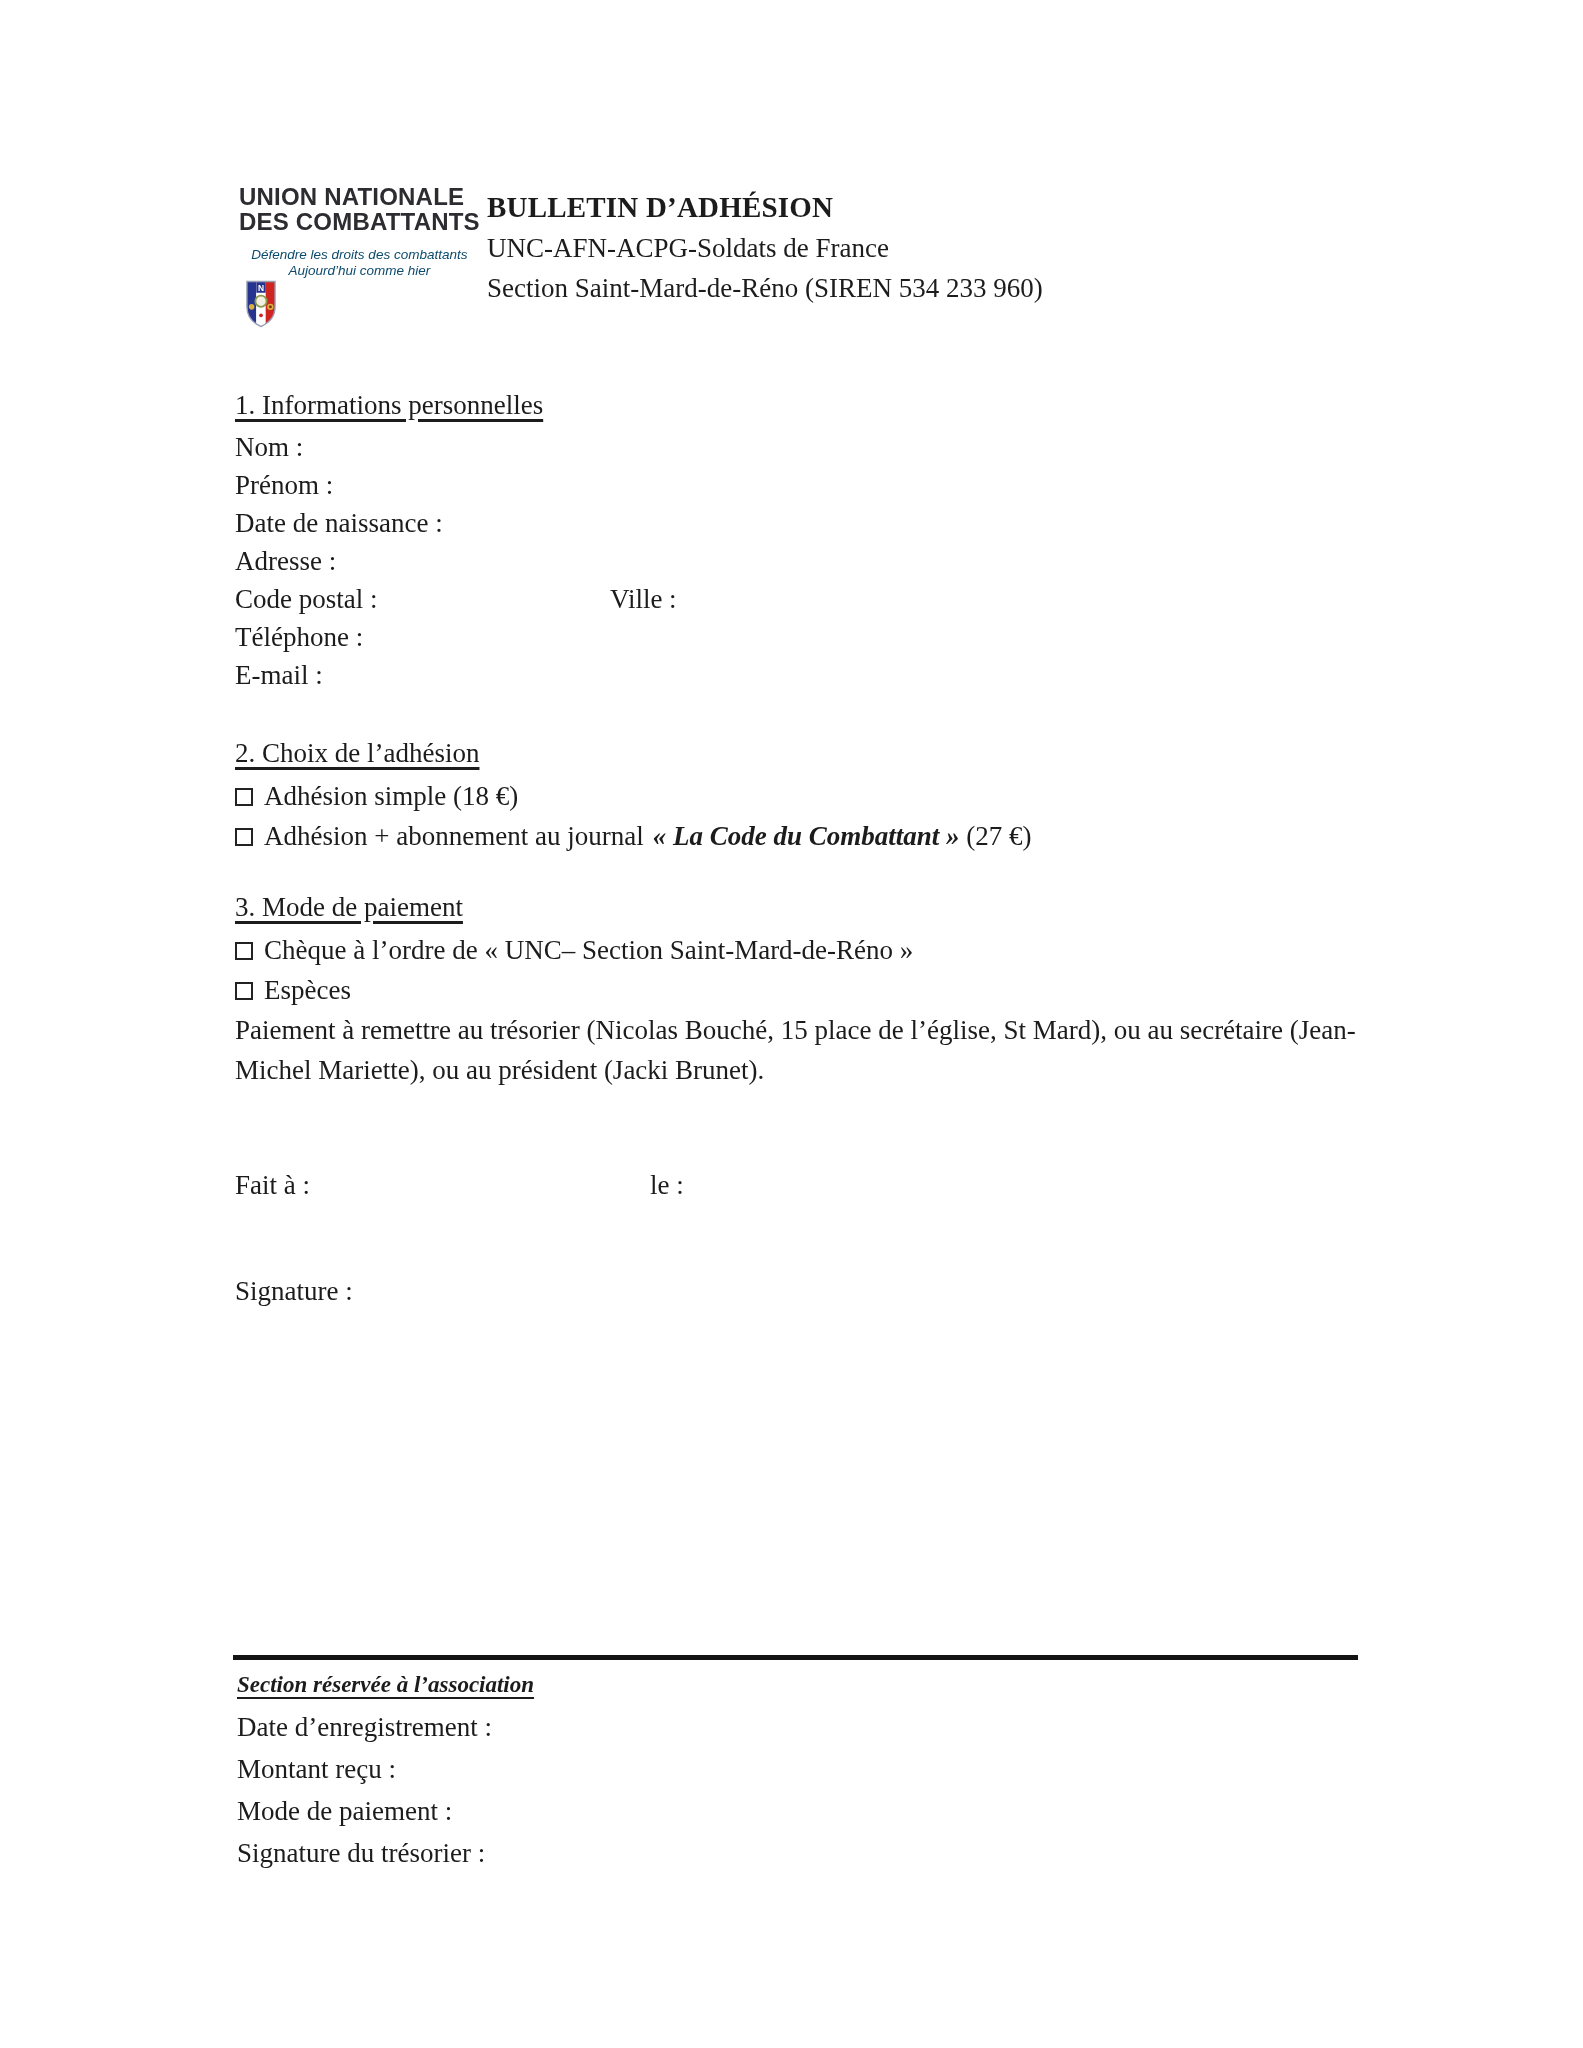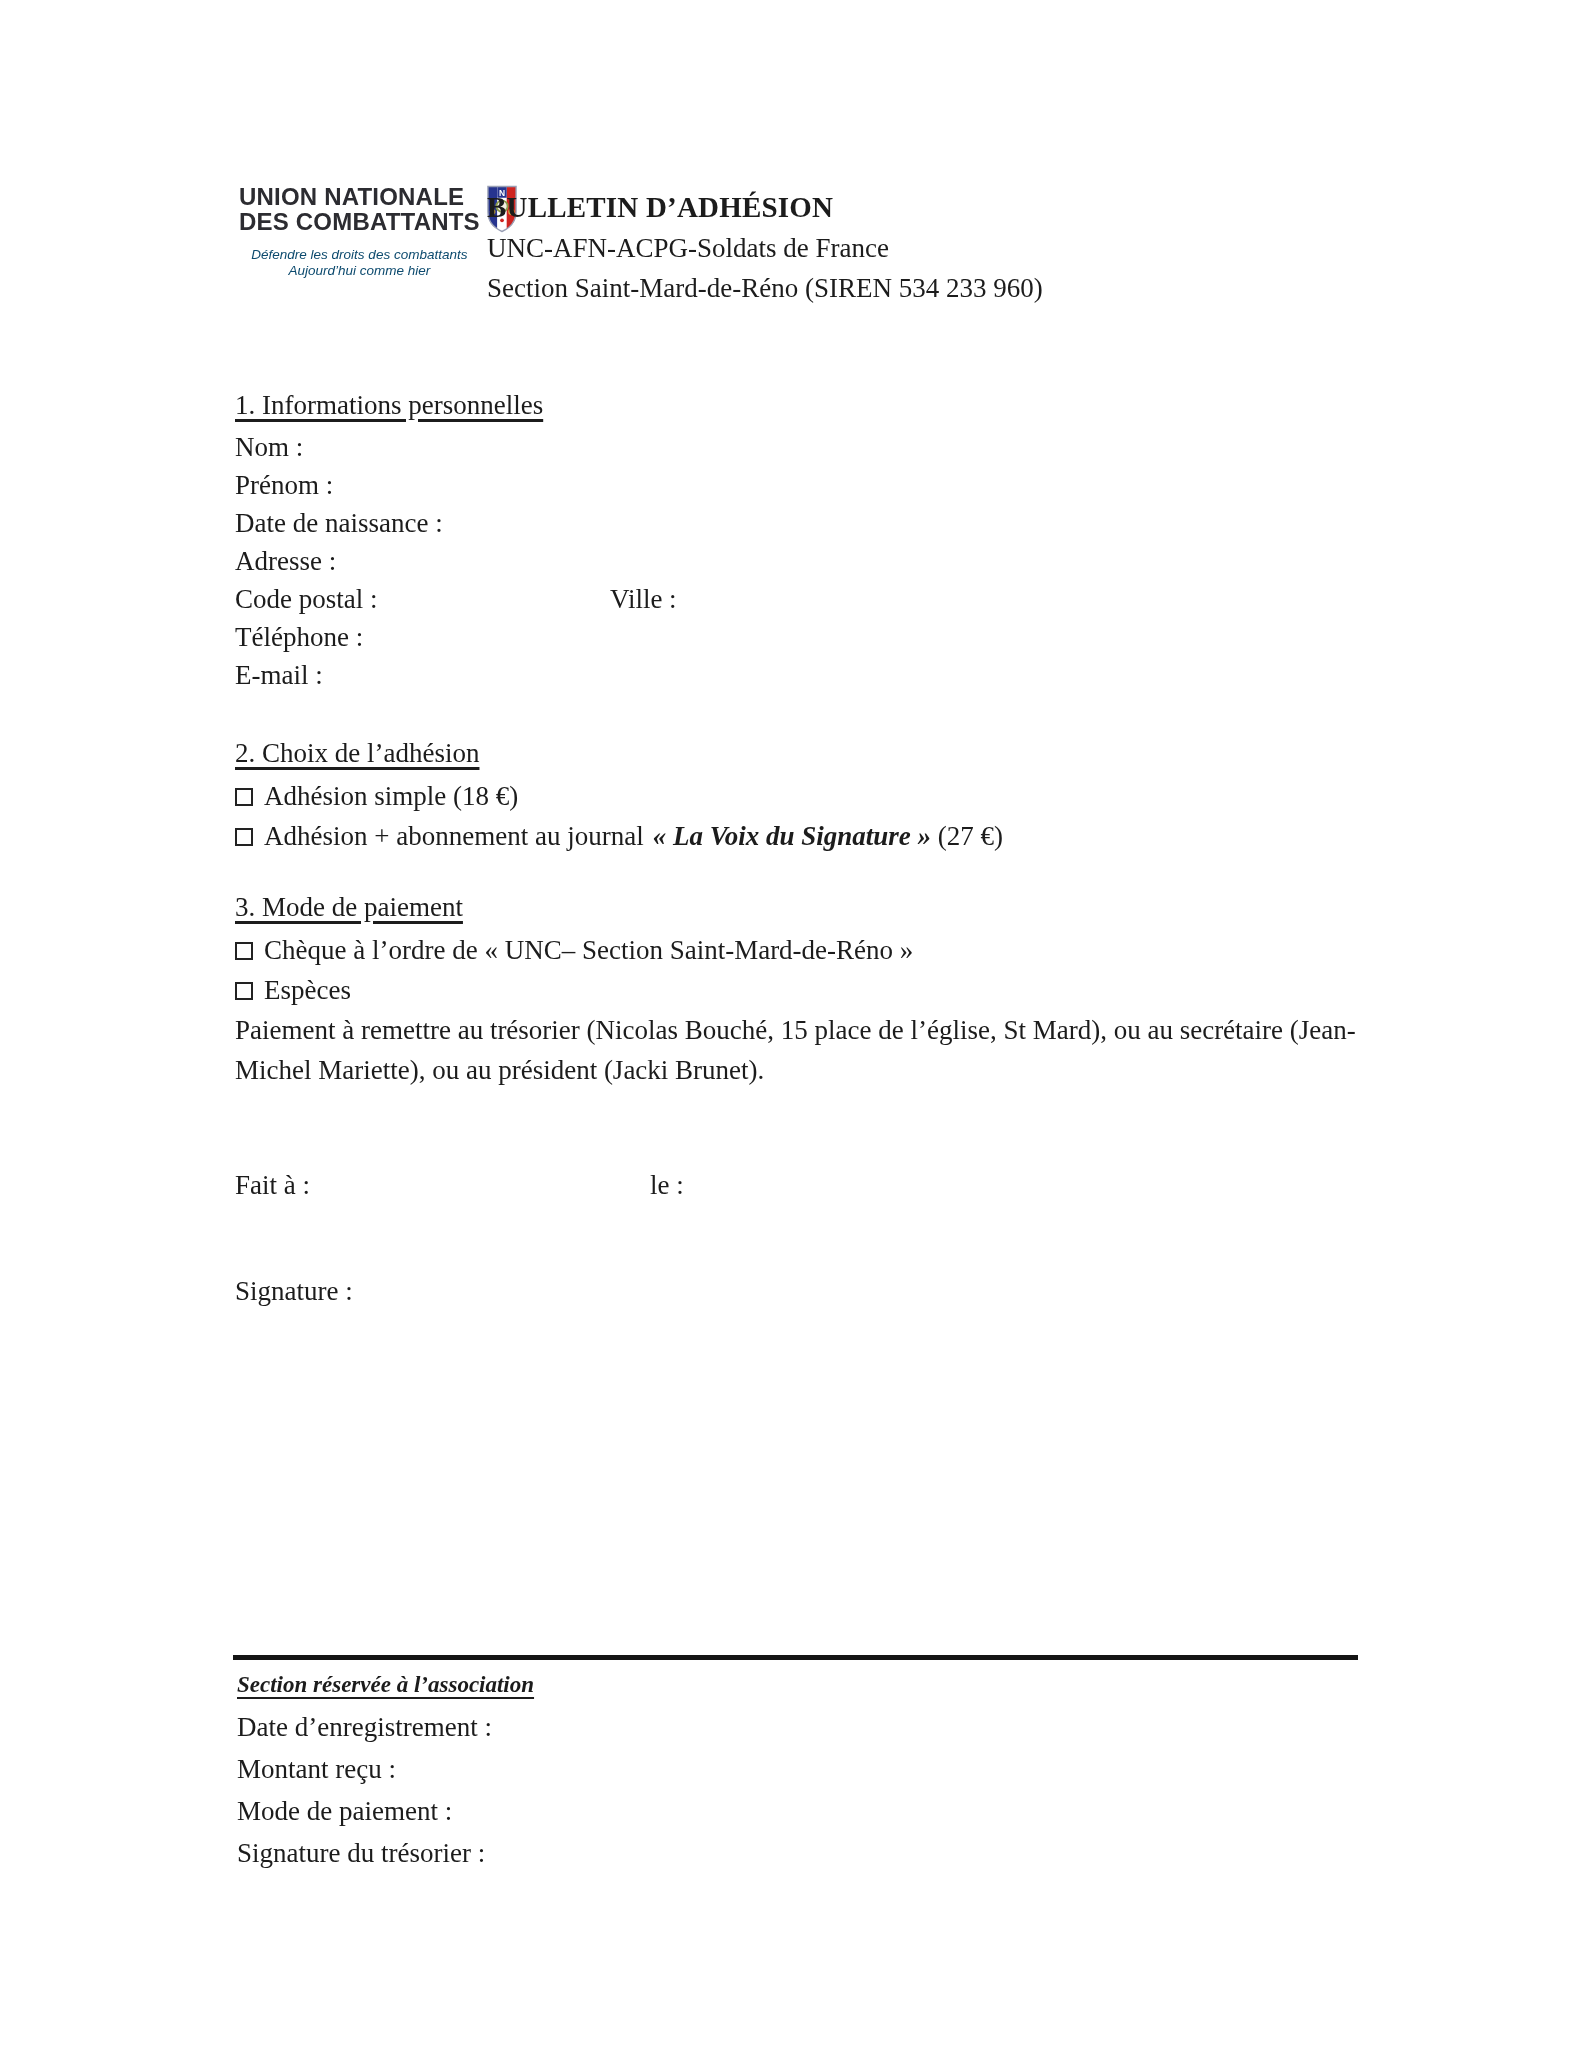--- a/index.html
+++ b/index.html
@@ -8,21 +8,21 @@
     width: 1583px;
     height: 2048px;
     background: #ffffff;
     font-family: "Liberation Serif", "DejaVu Serif", serif;
     color: #1c1c1c;
     overflow: hidden;
   }
 
   
   .logo { position: absolute; left: 239px; top: 184px; }
-  .logo-row { display: flex; align-items: flex-start; }
+  .logo-row { display: flex; align-items: flex-start; flex-direction: column; }
   .logo-text {
     font-family: "Liberation Sans", "DejaVu Sans", sans-serif;
     font-weight: 700;
     font-size: 24px;
     line-height: 25px;
     color: #2c2c31;
     letter-spacing: 0.2px;
     white-space: nowrap;
   }
   .logo-tagline {
@@ -163,21 +163,21 @@
     <div class="line">Téléphone :</div>
     <div class="line">E-mail :</div>
   </div>
 
   <div class="section" style="top: 734px;">
     <div class="sec-heading"><span class="u">2. Choix de l’adhésion</span></div>
     <div class="line40">
       <span class="checkbox"></span><span>Adhésion simple (18 €)</span>
     </div>
     <div class="line40">
-      <span class="checkbox"></span><span>Adhésion + abonnement au journal</span><span class="journal">« La Voix du Signature »</span>&nbsp;<span>(27 €)</span>
+      <span class="checkbox"></span><span>Adhésion + abonnement au journal</span><span class="journal">« La Code du Combattant »</span>&nbsp;<span>(27 €)</span>
     </div>
   </div>
 
   <div class="section" style="top: 888px;">
     <div class="sec-heading"><span class="u">3. Mode de paiement</span></div>
     <div class="line40">
       <span class="checkbox"></span><span>Chèque à l’ordre de « UNC– Section Saint-Mard-de-Réno »</span>
     </div>
     <div class="line40">
       <span class="checkbox"></span><span>Espèces</span>

